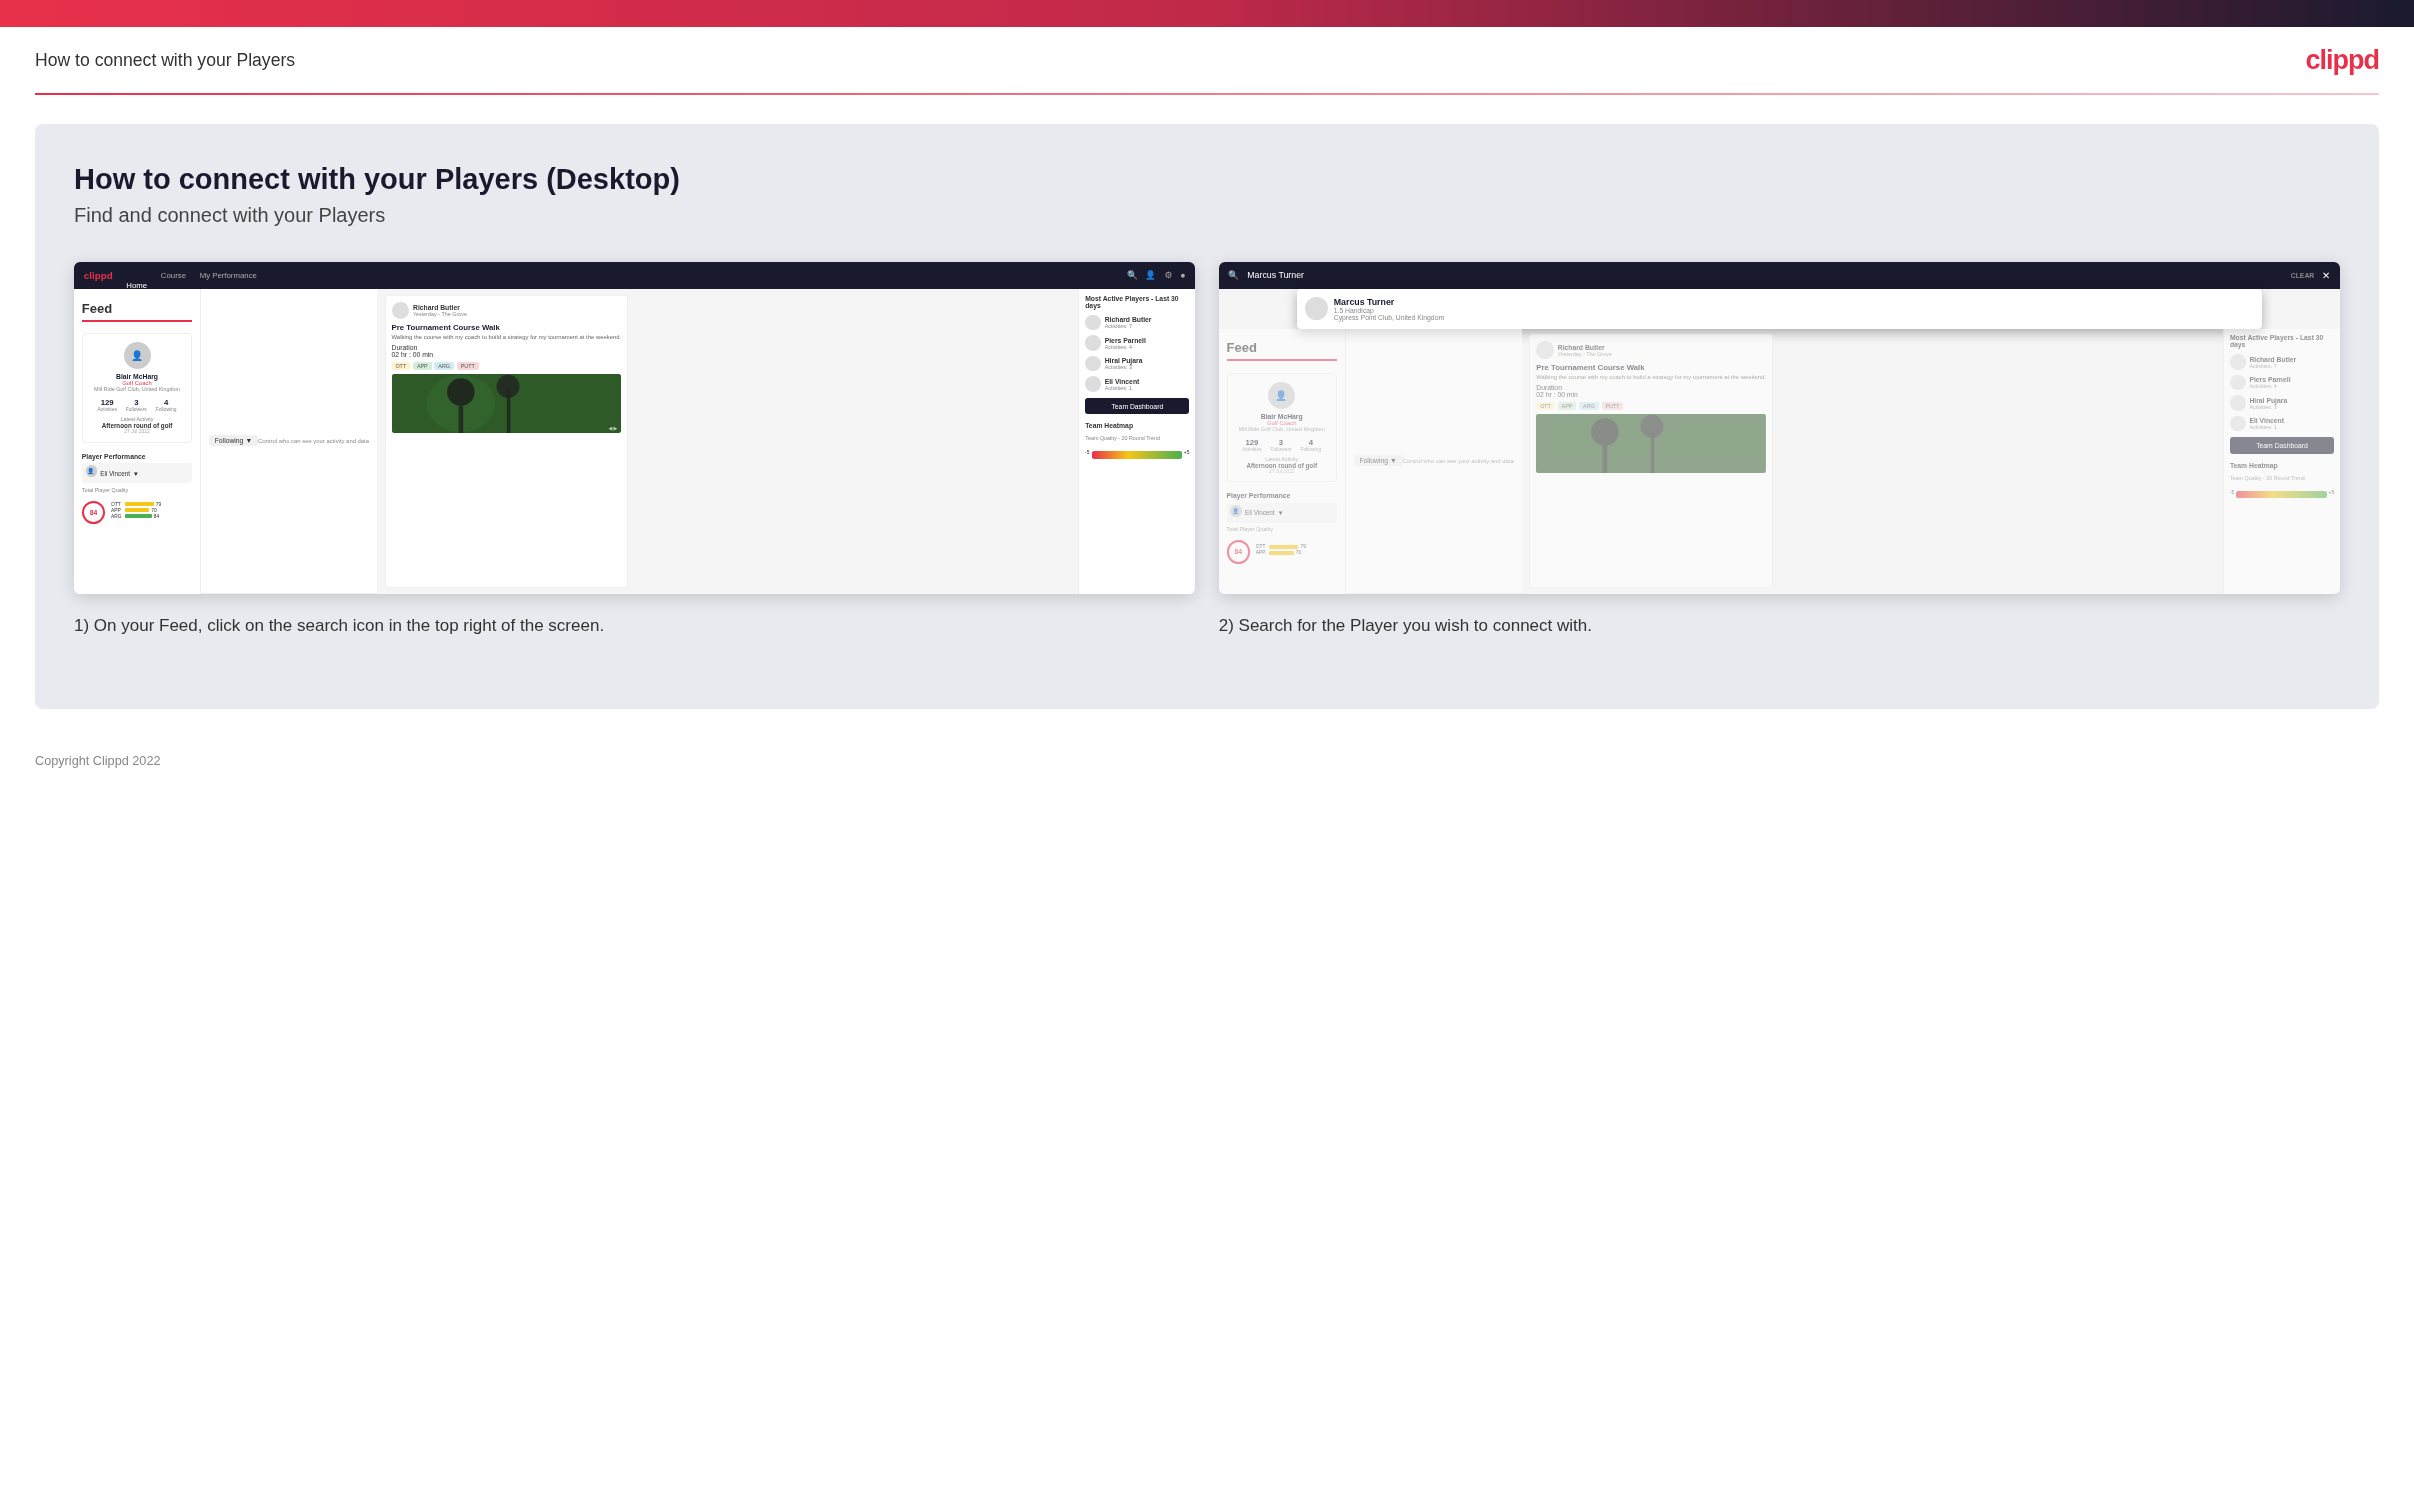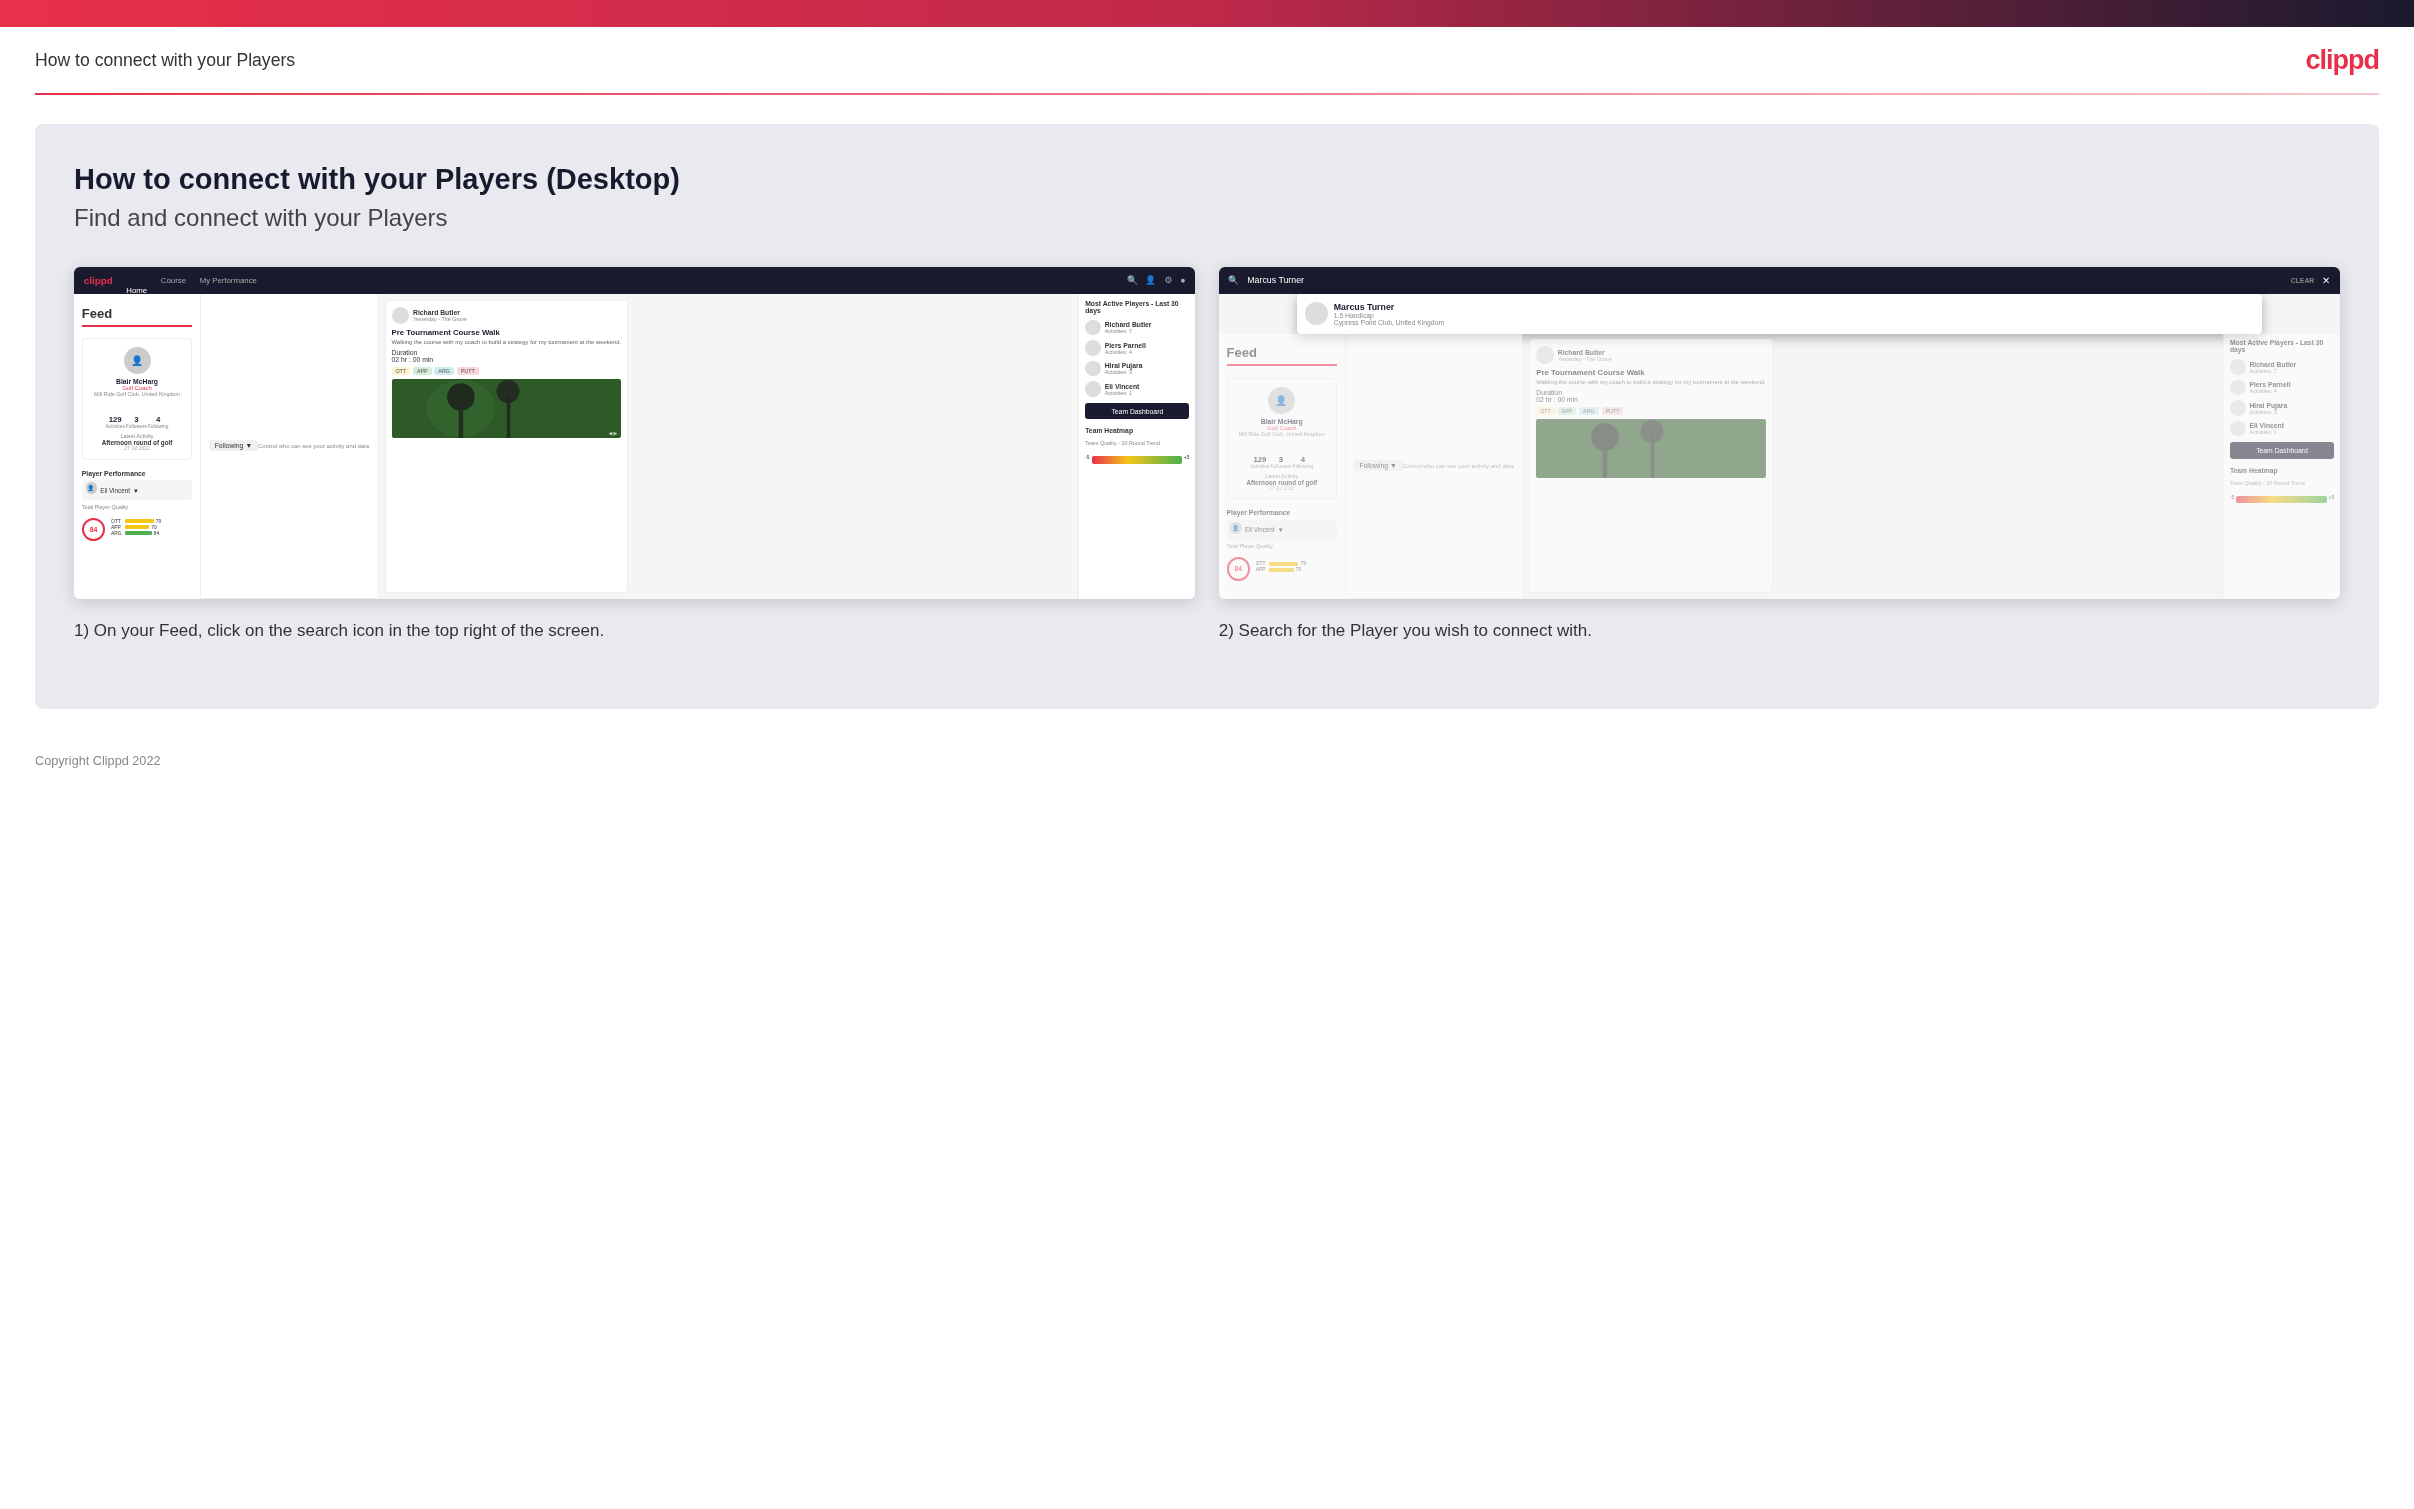--- a/index.html
+++ b/index.html
@@ -53,21 +53,21 @@
       min-height: 585px;
     }
 
     .main-heading {
       font-size: 29px;
       font-weight: 700;
       color: #1a1a2e;
       margin-bottom: 7.8px;
     }
     .main-subheading {
-      font-size: 24px;
+      font-size: 20px;
       color: #444;
       margin-bottom: 35px;
     }
 
     
     .screenshots-row {
       display: flex;
       gap: 23.4px;
     }
 
@@ -184,22 +184,22 @@
       color: #e8304a;
       text-align: center;
     }
     .profile-club {
       font-size: 5.4px;
       color: #888;
       text-align: center;
     }
     .stats-row {
       display: flex;
-      gap: 1px;
-      margin-top: 18px;
+      gap: 9px;
+      margin-top: 6px;
     }
     .stat-item {
       display: flex;
       flex-direction: column;
       align-items: center;
     }
     .stat-num {
       font-size: 7.8px;
       font-weight: 700;
       color: #1a1a2e;

